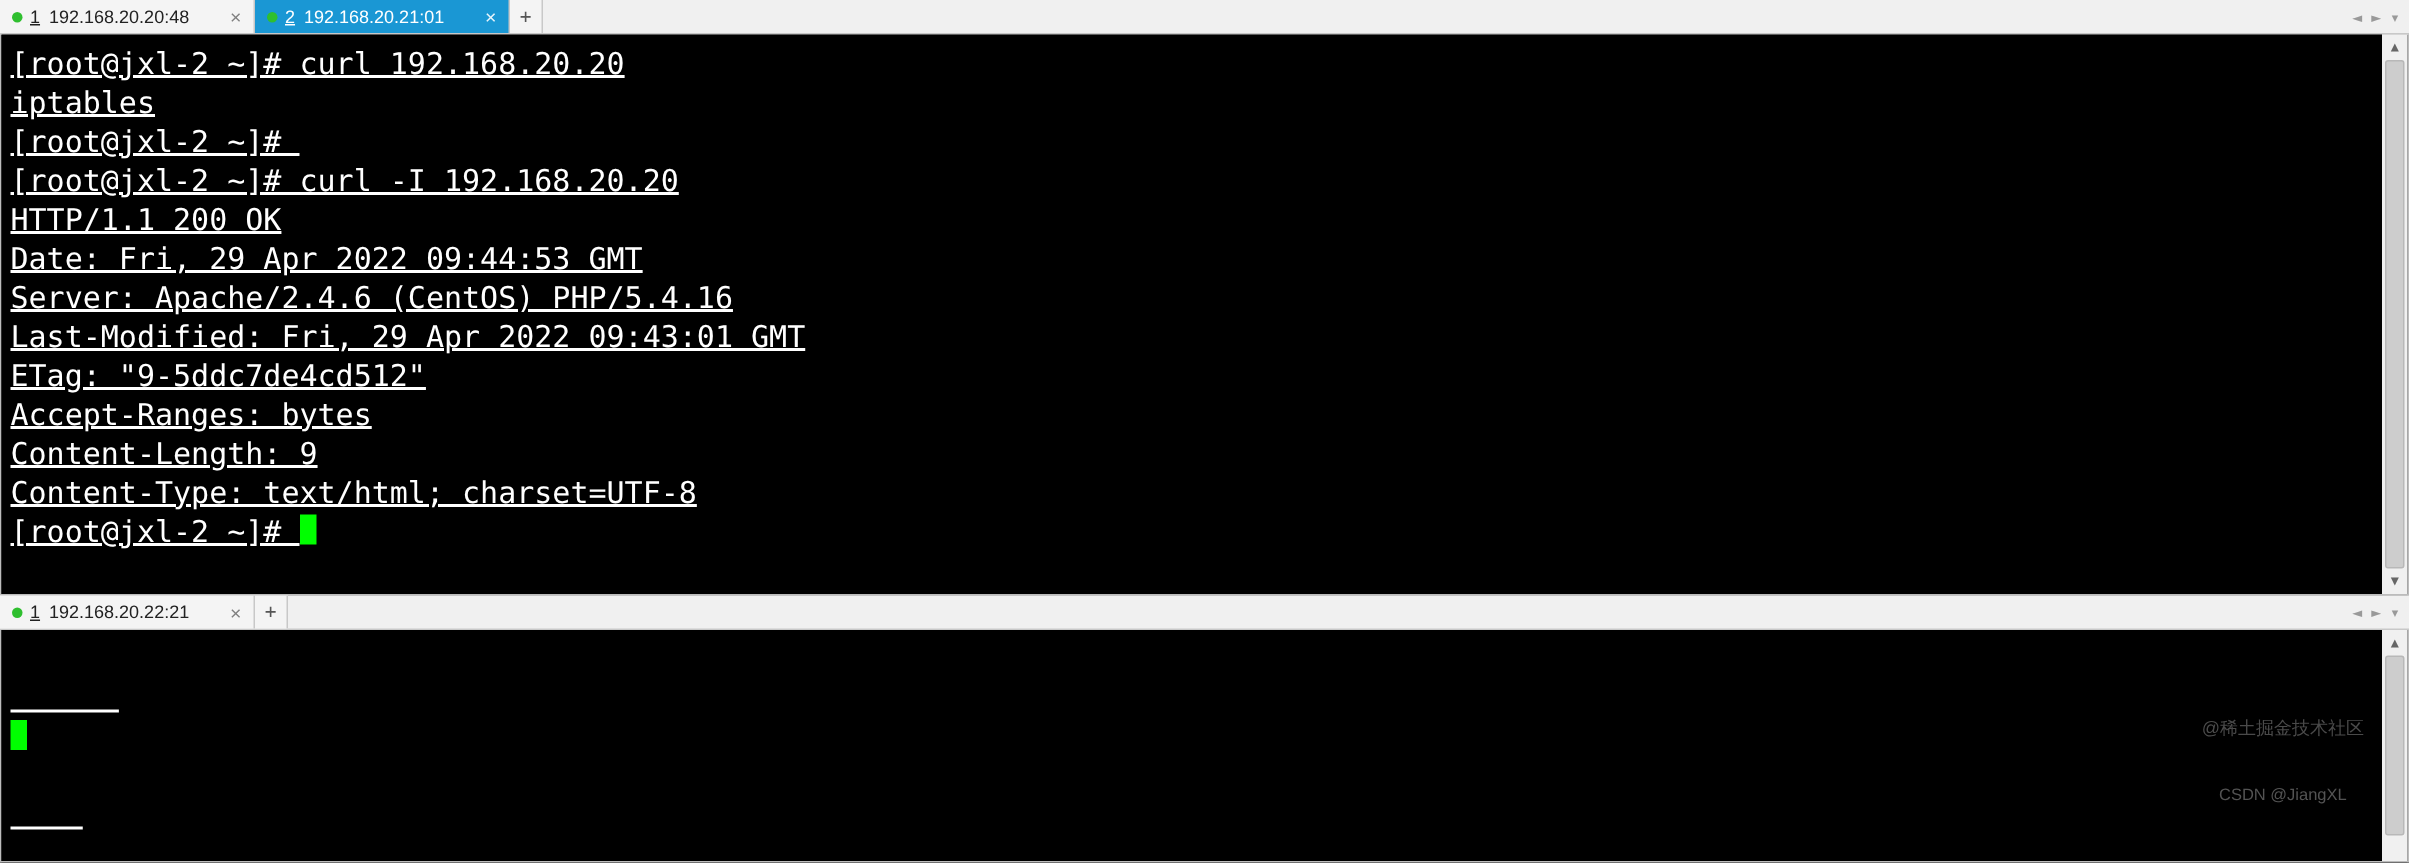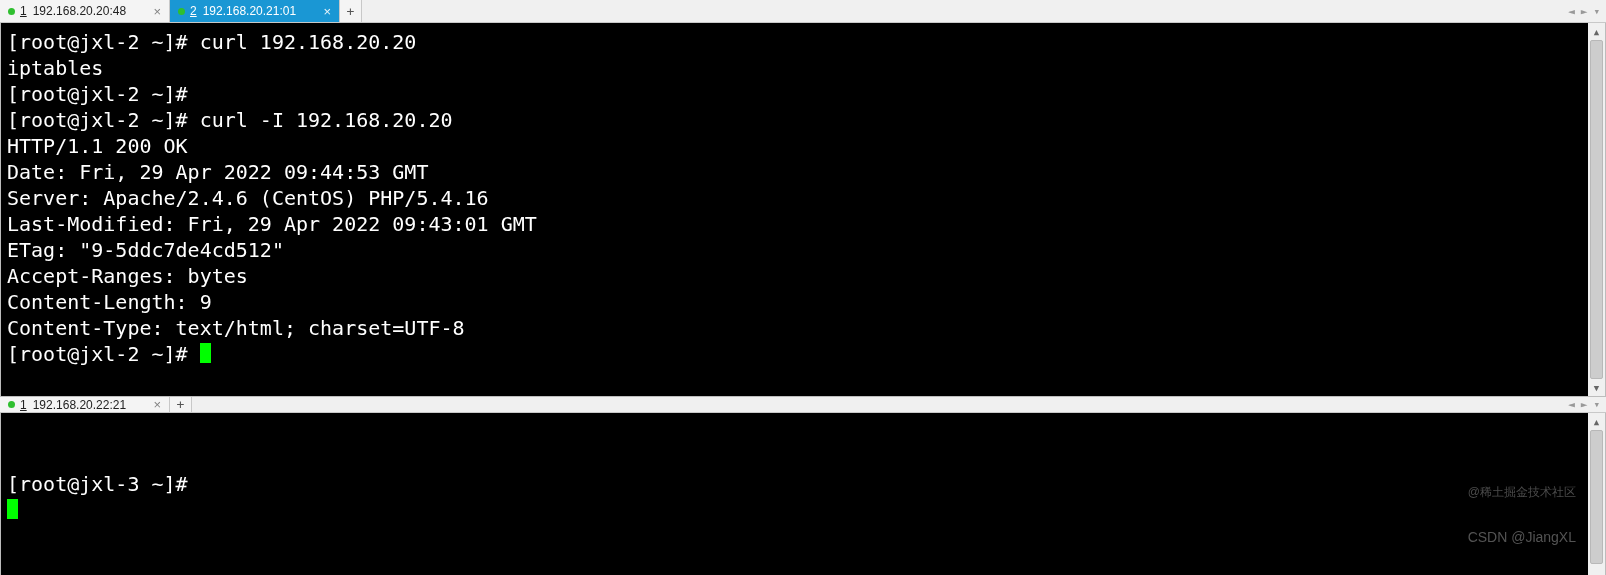--- a/index.html
+++ b/index.html
@@ -87,20 +87,21 @@
     flex: 1;
     background: #000;
     color: #fff;
     font-family: "Consolas","Menlo","Monaco",monospace;
     font-size: 20px;
     line-height: 26px;
     padding: 6px 4px 6px 6px;
     white-space: pre;
     overflow: hidden;
     position: relative;
+    text-decoration: underline;
   }
   .cursor {
     display: inline-block;
     width: 11px; height: 20px;
     background: #00ff00;
     vertical-align: -2px;
   }
   .scrollbar {
     width: 17px;
     background: #f0f0f0;
@@ -125,21 +126,21 @@
     position: absolute;
     right: 12px; bottom: 6px;
     color: #6a6a6a;
     font-family: "Segoe UI", sans-serif;
     font-size: 12px;
     text-align: right;
     line-height: 15px;
     opacity: .7;
     pointer-events: none;
   }
-  .watermark .l2 { font-size: 14px; color: #777; text-align: center; }
+  .watermark .l2 { font-size: 11px; color: #777; text-align: center; }
 </style>
 </head>
 <body>
 
 <div class="pane pane-top">
   <div class="tabbar">
     <div class="tab">
       <span class="dot"></span>
       <span class="idx">1</span>
       <span>192.168.20.20:48</span>
@@ -182,21 +183,21 @@
         <span>+</span>
       </div>
     <div class="tabbar-right">
       <span>◄</span>
       <span>►</span>
       <span>▾</span>
     </div>
   </div>
   <div class="term-wrap">
     <div class="term" id="term-bottom">
-      <div>[root@jxl-3 ~]# </div><div><span class="cursor"></span></div><div class="watermark">
+      <div><span class="cursor"></span></div><div class="watermark">
         <div>@稀土掘金技术社区</div>
         <div class="l2">CSDN @JiangXL</div>
       </div>
     </div>
     <div class="scrollbar">
       <div class="arrow up">▲</div>
       <div class="thumb" style="top:17px;bottom:17px"></div>
 
     </div>
   </div>

